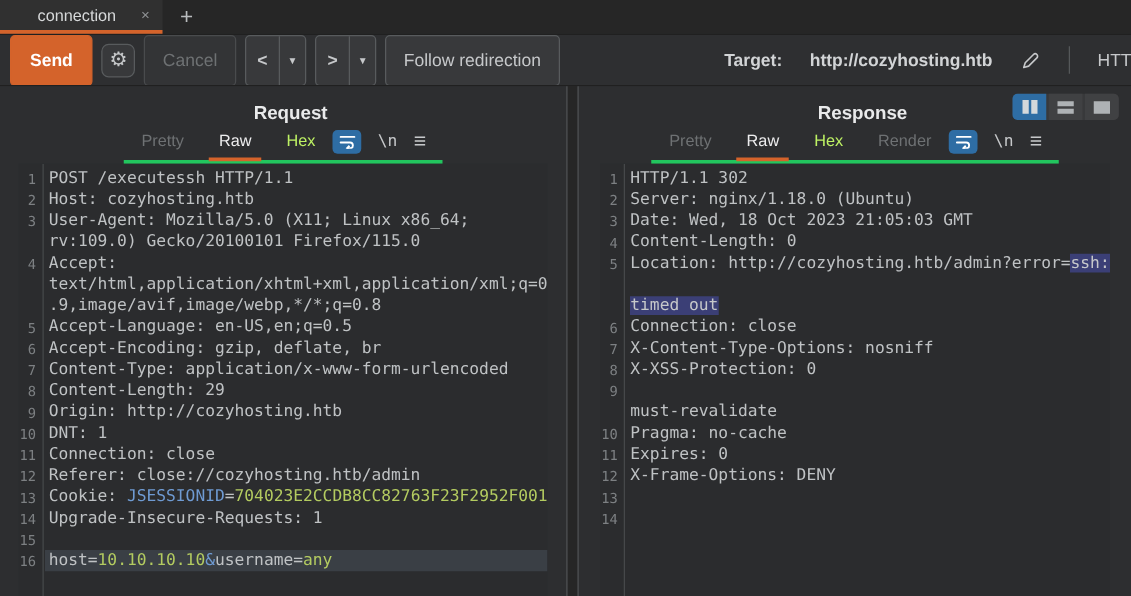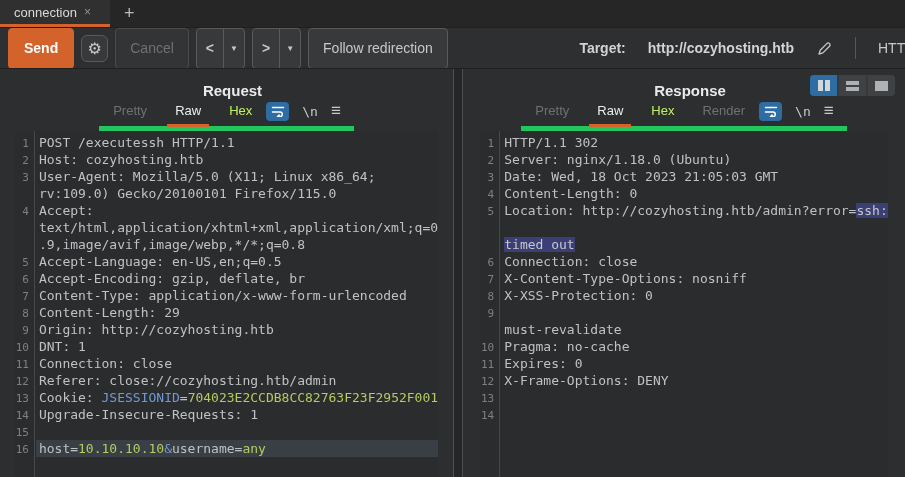--- a/index.html
+++ b/index.html
@@ -1,22 +1,22 @@
 <!DOCTYPE html>
 <html><head>
 <meta charset="utf-8">
 <style>
   * { margin:0; padding:0; box-sizing:border-box; }
   html,body { width:905px; height:477px; overflow:hidden; background:#2b2c2e;
     font-family:"Liberation Sans", sans-serif; -webkit-font-smoothing:antialiased; }
 
   
   .tabbar { height:27px; background:#262626; display:flex; align-items:stretch; }
-  .rtab { background:#303030; display:flex; align-items:center; gap:7px;
-    padding:0 10px 0 14px; border-bottom:3px solid #d4632b; min-width:110px; }
+  .rtab { background:#303030; display:flex; align-items:center; gap:20px;
+    padding:0 10px 0 30px; border-bottom:3px solid #d4632b; min-width:110px; }
   .rtab-label { color:#d7d9da; font-size:13px; }
   .rtab-close { color:#8f9294; font-size:12px; cursor:pointer; }
   .newtab { color:#b9bcbe; font-size:18px; display:flex; align-items:center;
     padding:0 14px; }
 
   
   .toolbar { height:42px; background:#2e2f31; border-top:1px solid #202020;
     border-bottom:1px solid #202020; display:flex; align-items:center;
     padding-left:8px; gap:7px; overflow:hidden; }
   .btn { height:41px; border:1px solid #585b5d; border-radius:4px; background:#38393b;
@@ -38,21 +38,21 @@
     white-space:nowrap; flex:0 0 27px; }
 
   
   .main { display:flex; height:408px; }
   .panel { background:#2d2e30; display:flex; flex-direction:column; position:relative;align-items:center; }
   .panel-req { width:454px; border-right:1px solid #4e5052; }
   .panel-gap { width:8px; background:#262626; }
   .panel-resp { flex:1; border-left:1px solid #4e5052; }
   .panel-title { color:#e9eaeb; font-size:15px; font-weight:bold; padding:13px 0 0 12px; }
   .ptabs { display:flex; align-items:flex-end; height:30px; margin-top:2px;
-    border-bottom:5px solid #22c55e; }
+    border-bottom:3px solid #22c55e; }
   .ptab { font-size:13px; padding:0 14px 8px 14px; position:relative; color:#bef264; }
   .ptab.dim { color:#6e7173; }
   .ptab.active { color:#ededee; }
   .ptab.active::after { content:""; position:absolute; left:6px; right:6px; bottom:-1px;
     height:3px; background:#d4632b; }
   .ptab-icons { margin-left:auto; display:flex; align-items:center; gap:13px;
     padding:0 13px 5px 0; }
   .icon-wrap { width:23px; height:19px; background:#2e6da4; border-radius:4px;
     display:flex; align-items:center; justify-content:center; }
   .icon-nl { color:#c6c8ca; font-size:13px; font-family:"DejaVu Sans Mono",monospace; }

